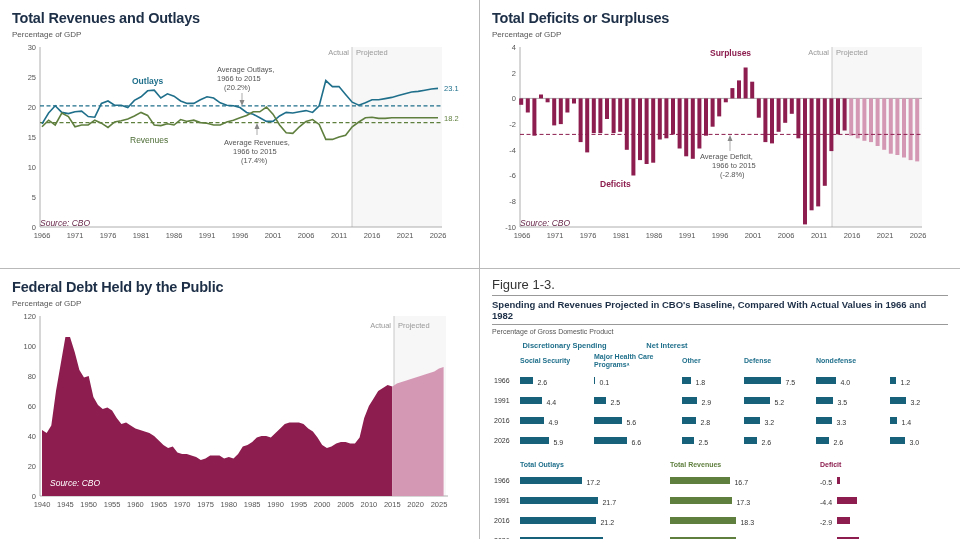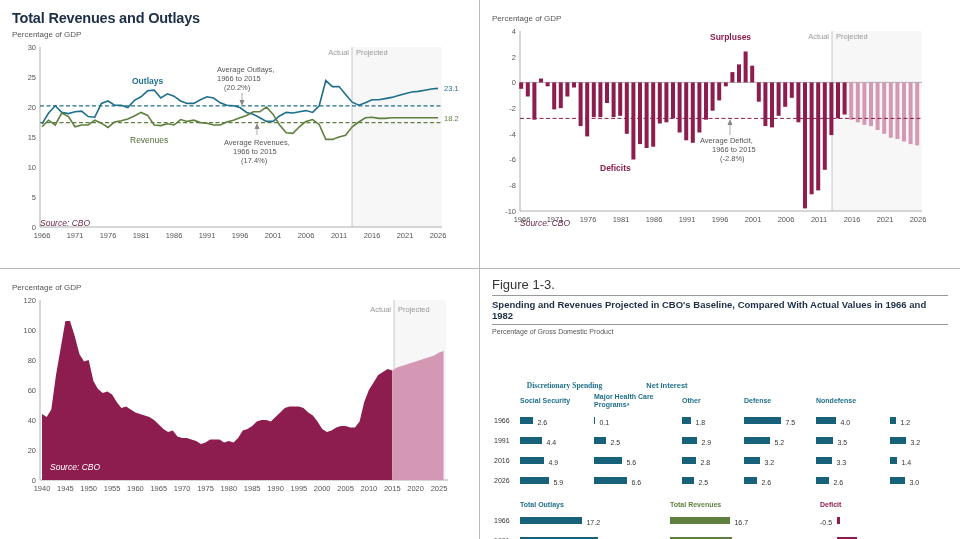--- a/index.html
+++ b/index.html
@@ -95,20 +95,21 @@
       <text class="ann" x="221" y="115">1966 to 2015</text>
       <text class="ann" x="229" y="124">(17.4%)</text>
 
       <text class="axis-text" x="432" y="52" style="fill:#1f6f8b;">23.1</text>
       <text class="axis-text" x="432" y="82" style="fill:#5f7f3e;">18.2</text>
     </svg>
     <div class="src" style="position:absolute;left:40px;bottom:40px;">Source: CBO</div>
   </div>
 
   <div class="panel r">
+    <div class="ptitle">Total Deficits or Surpluses</div>
     <div class="subl">Percentage of GDP</div>
     <svg width="456" height="215" viewBox="0 0 456 215">
 
       <rect x="340" y="8" width="90" height="180" fill="#f7f7f7"></rect>
       <line x1="340" y1="8" x2="340" y2="188" stroke="#bbb" stroke-width="0.8"></line>
       <text class="proj" x="337" y="16" text-anchor="end">Actual</text>
       <text class="proj" x="344" y="16">Projected</text>
 
       <line x1="28" y1="8" x2="28" y2="188" stroke="#999" stroke-width="0.8"></line>
       <line x1="28" y1="59.4" x2="430" y2="59.4" stroke="#999" stroke-width="0.8"></line>
@@ -212,20 +213,21 @@
       <text class="ann" x="208" y="120">Average Deficit,</text>
       <text class="ann" x="220" y="129">1966 to 2015</text>
       <text class="ann" x="228" y="138">(-2.8%)</text>
       <line x1="238" y1="99" x2="238" y2="112" stroke="#888" stroke-width="0.7"></line>
       <polygon points="238,96 235.5,102 240.5,102" fill="#888"></polygon>
     </svg>
     <div class="src" style="position:absolute;left:40px;bottom:40px;">Source: CBO</div>
   </div>
 
   <div class="panel b">
+    <div class="ptitle">Federal Debt Held by the Public</div>
     <div class="subl">Percentage of GDP</div>
     <svg width="456" height="216" viewBox="0 0 456 216">
 
       <rect x="382" y="8" width="52" height="180" fill="#f7f7f7"></rect>
       <line x1="382" y1="8" x2="382" y2="188" stroke="#bbb" stroke-width="0.8"></line>
       <text class="proj" x="379" y="20" text-anchor="end">Actual</text>
       <text class="proj" x="386" y="20">Projected</text>
 
       <line x1="28" y1="8" x2="28" y2="188" stroke="#999" stroke-width="0.8"></line>
       <line x1="28" y1="188" x2="436" y2="188" stroke="#999" stroke-width="0.8"></line>
@@ -265,22 +267,22 @@
       <text class="src" x="38" y="178" style="font-size:8.5px;fill:#fff;font-style:italic;font-family:'Liberation Sans',sans-serif;">Source: CBO</text>
     </svg>
   </div>
 
   <div class="panel r b" style="padding:8px 12px;">
     <div class="fignum">Figure 1-3.</div>
     <div class="figtitle">Spending and Revenues Projected in CBO's Baseline, Compared With Actual Values in 1966 and 1982</div>
     <div class="figsub">Percentage of Gross Domestic Product</div>
 
     <div style="display:flex;align-items:flex-end;margin-bottom:2px;">
-      <div style="width:145px;font-family:Liberation Serif, serif;" class="grp">Discretionary Spending</div>
-      <div style="width:60px;margin-top:40px;" class="grp">Net Interest</div>
+      <div style="width:145px;" class="grp">Discretionary Spending</div>
+      <div style="width:60px;" class="grp">Net Interest</div>
     </div>
 
     <table class="tbl" style="width:456px;table-layout:fixed;">
       <colgroup>
         <col style="width:26px">
           <col style="width:74px">
           <col style="width:88px">
           <col style="width:62px">
         <col style="width:72px">
           <col style="width:74px">

